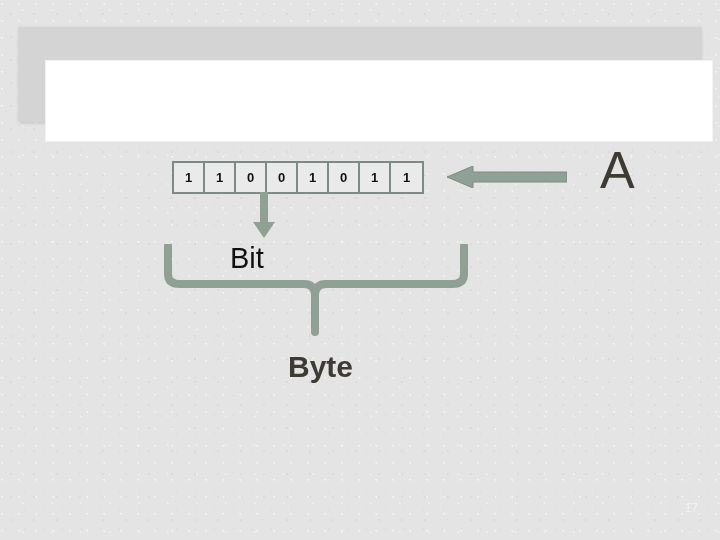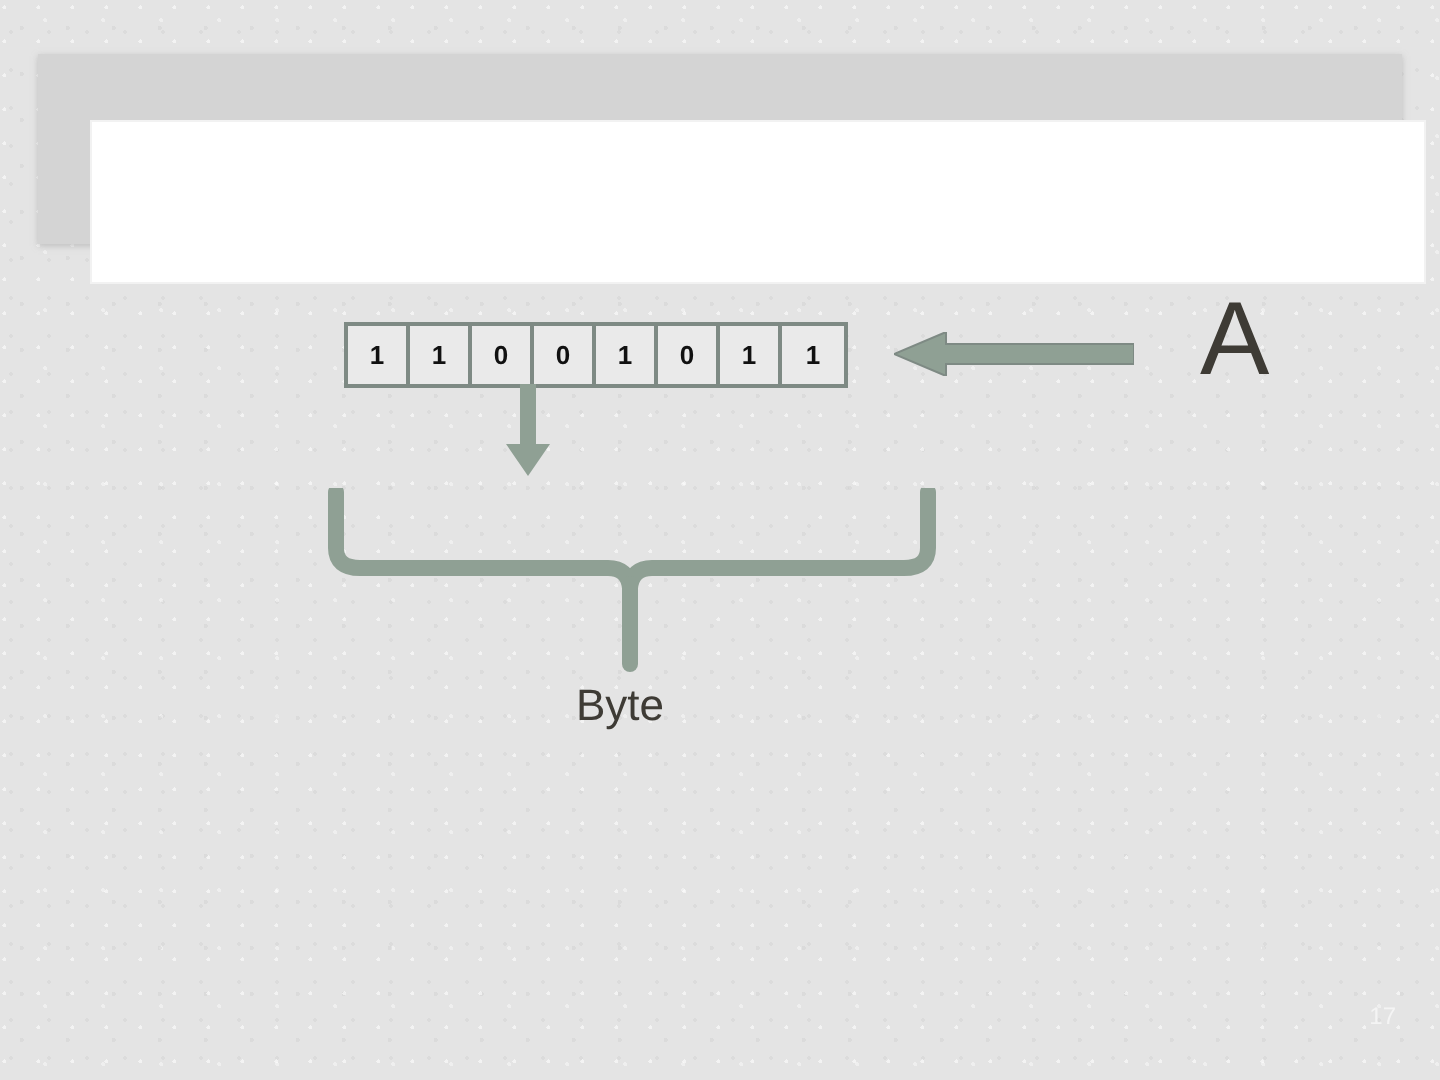--- a/index.html
+++ b/index.html
@@ -135,27 +135,27 @@
   .brace {
     position: absolute;
     left: 162px;
     top: 244px;
     width: 308px;
     height: 92px;
   }
   .byte-label {
     position: absolute;
     left: 288px;
-    top: 333px;
+    top: 347px;
     width: 160px;
     height: 40px;
     line-height: 40px;
     color: #3e3b35;
-    font-size: 22px;
-    font-weight: 400;
+    font-size: 30px;
+    font-weight: 700;
     font-family: "Liberation Sans", sans-serif;
   }
 
   
   .page-number {
     position: absolute;
     right: 22px;
     bottom: 25px;
     color: #f4f4f4;
     font-size: 12px;
@@ -189,20 +189,21 @@
     </svg>
   </div>
 
   <div class="letter-a">A</div>
 
   <div class="bit-arrow">
     <svg width="24" height="46" viewBox="0 0 24 46" xmlns="http://www.w3.org/2000/svg">
       <polygon points="8,0 16,0 16,30 23,30 12,46 1,30 8,30" fill="#8fa094"></polygon>
     </svg>
   </div>
+  <div class="bit-label">Bit</div>
 
   <div class="brace">
     <svg width="308" height="92" viewBox="0 0 308 92" xmlns="http://www.w3.org/2000/svg">
       <path d="M6,2 L6,30 Q6,40 18,40 L142,40 Q152,40 153,50 L153,50 Q154,40 164,40 L290,40 Q302,40 302,30 L302,2" fill="none" stroke="#8fa094" stroke-width="8" stroke-linecap="round" stroke-linejoin="round"></path>
       <path d="M153,48 L153,88" fill="none" stroke="#8fa094" stroke-width="8" stroke-linecap="round"></path>
     </svg>
   </div>
   <div class="byte-label">Byte</div>
 
   <div class="page-number">17</div>

